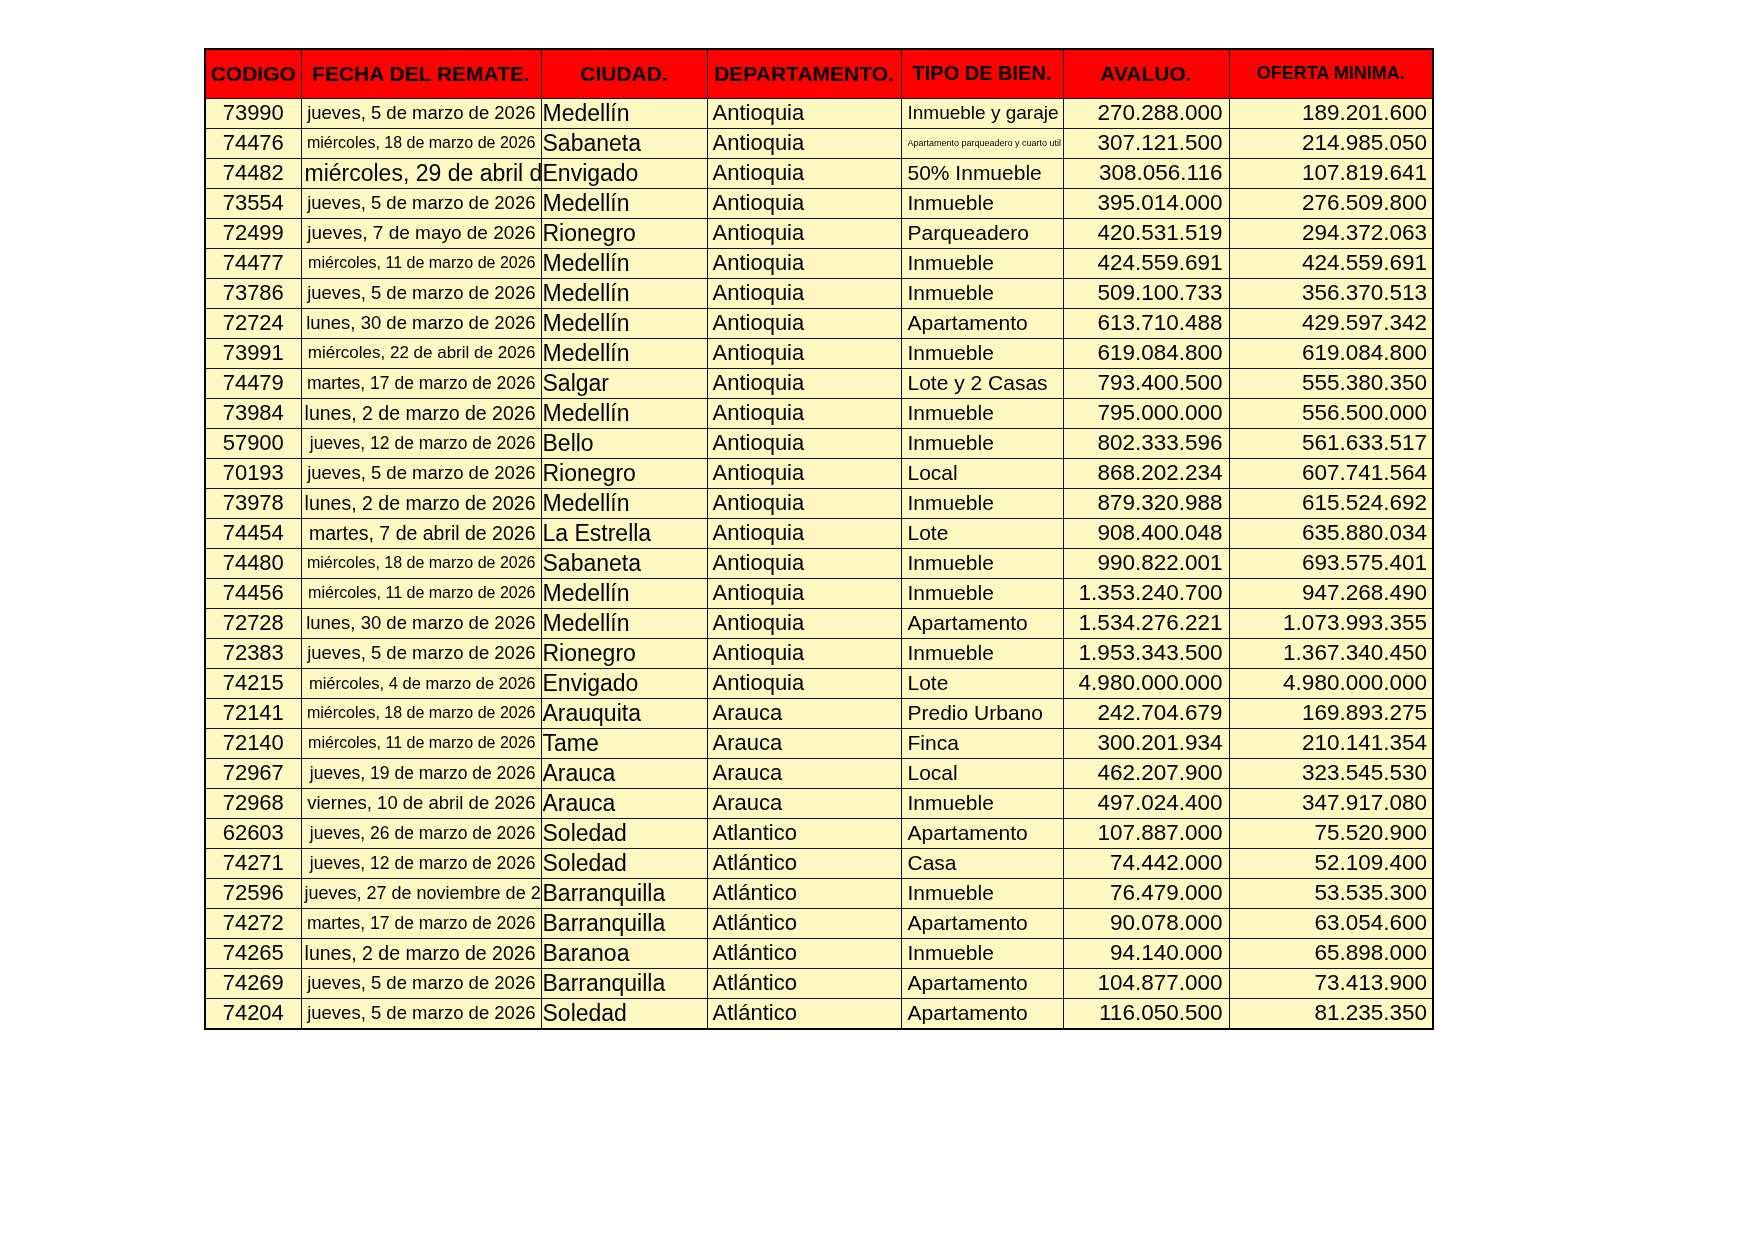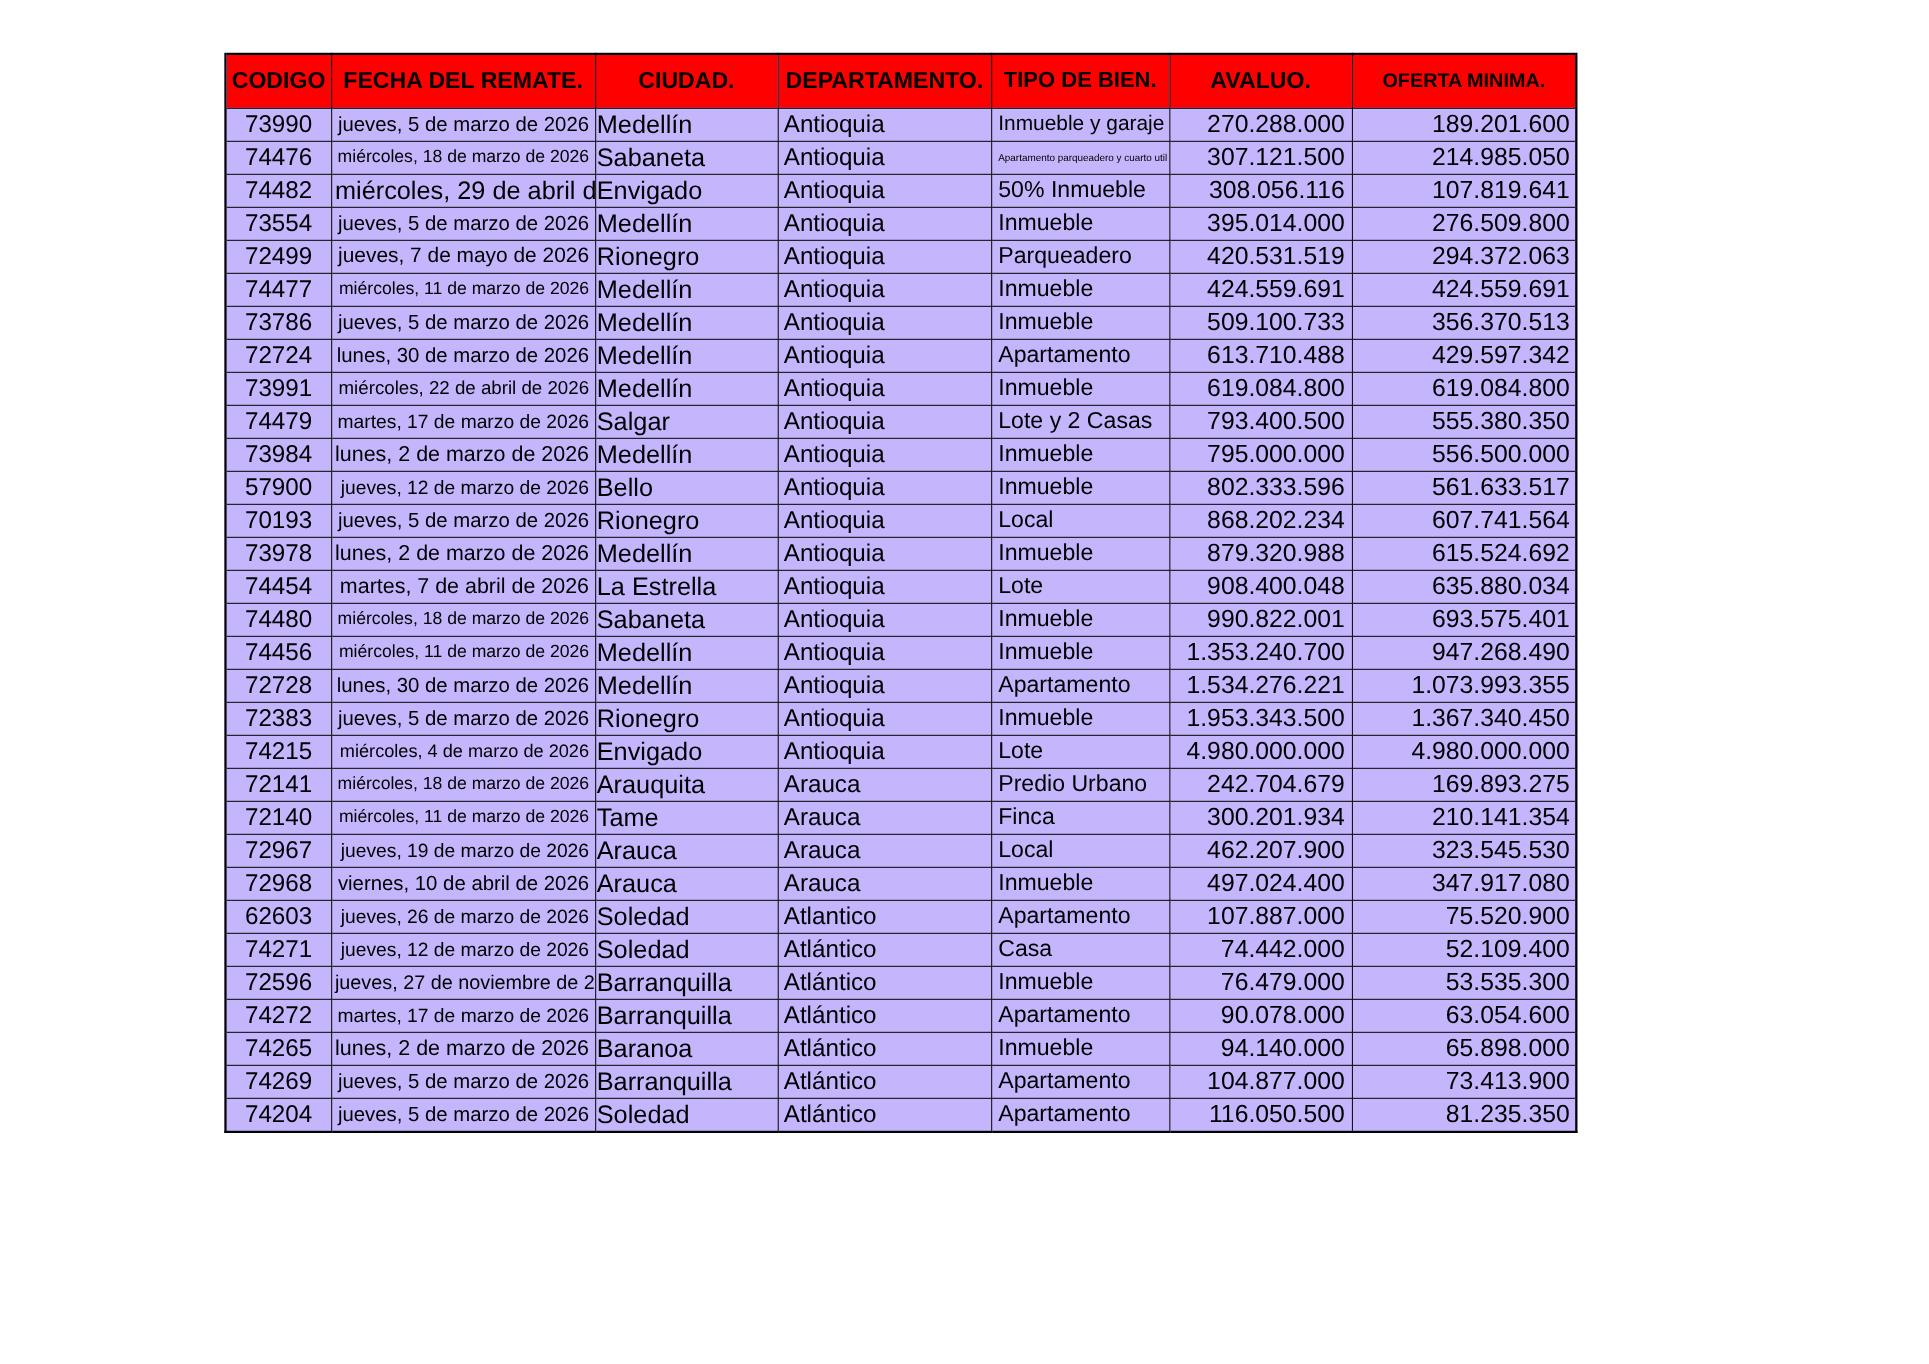--- a/index.html
+++ b/index.html
@@ -6,21 +6,21 @@
   body{
     width:1754px;height:1240px;position:relative;overflow:hidden;
     font-family:"Liberation Sans", sans-serif;
     color:#000;
   }
   .remates-table{
     position:absolute;left:204px;top:48px;
     border-collapse:collapse;table-layout:fixed;
     width:1208px;
     border:2px solid #000;
-    background:#c4b5fd;
+    background:#fef9c3;
   }
   .remates-table th,.remates-table td{
     overflow:hidden;white-space:nowrap;
     border:1px solid #141414;
     vertical-align:middle;
     box-sizing:border-box;
   }
   thead tr{height:49px;}
   tbody tr{height:29.8px;}
   th{

